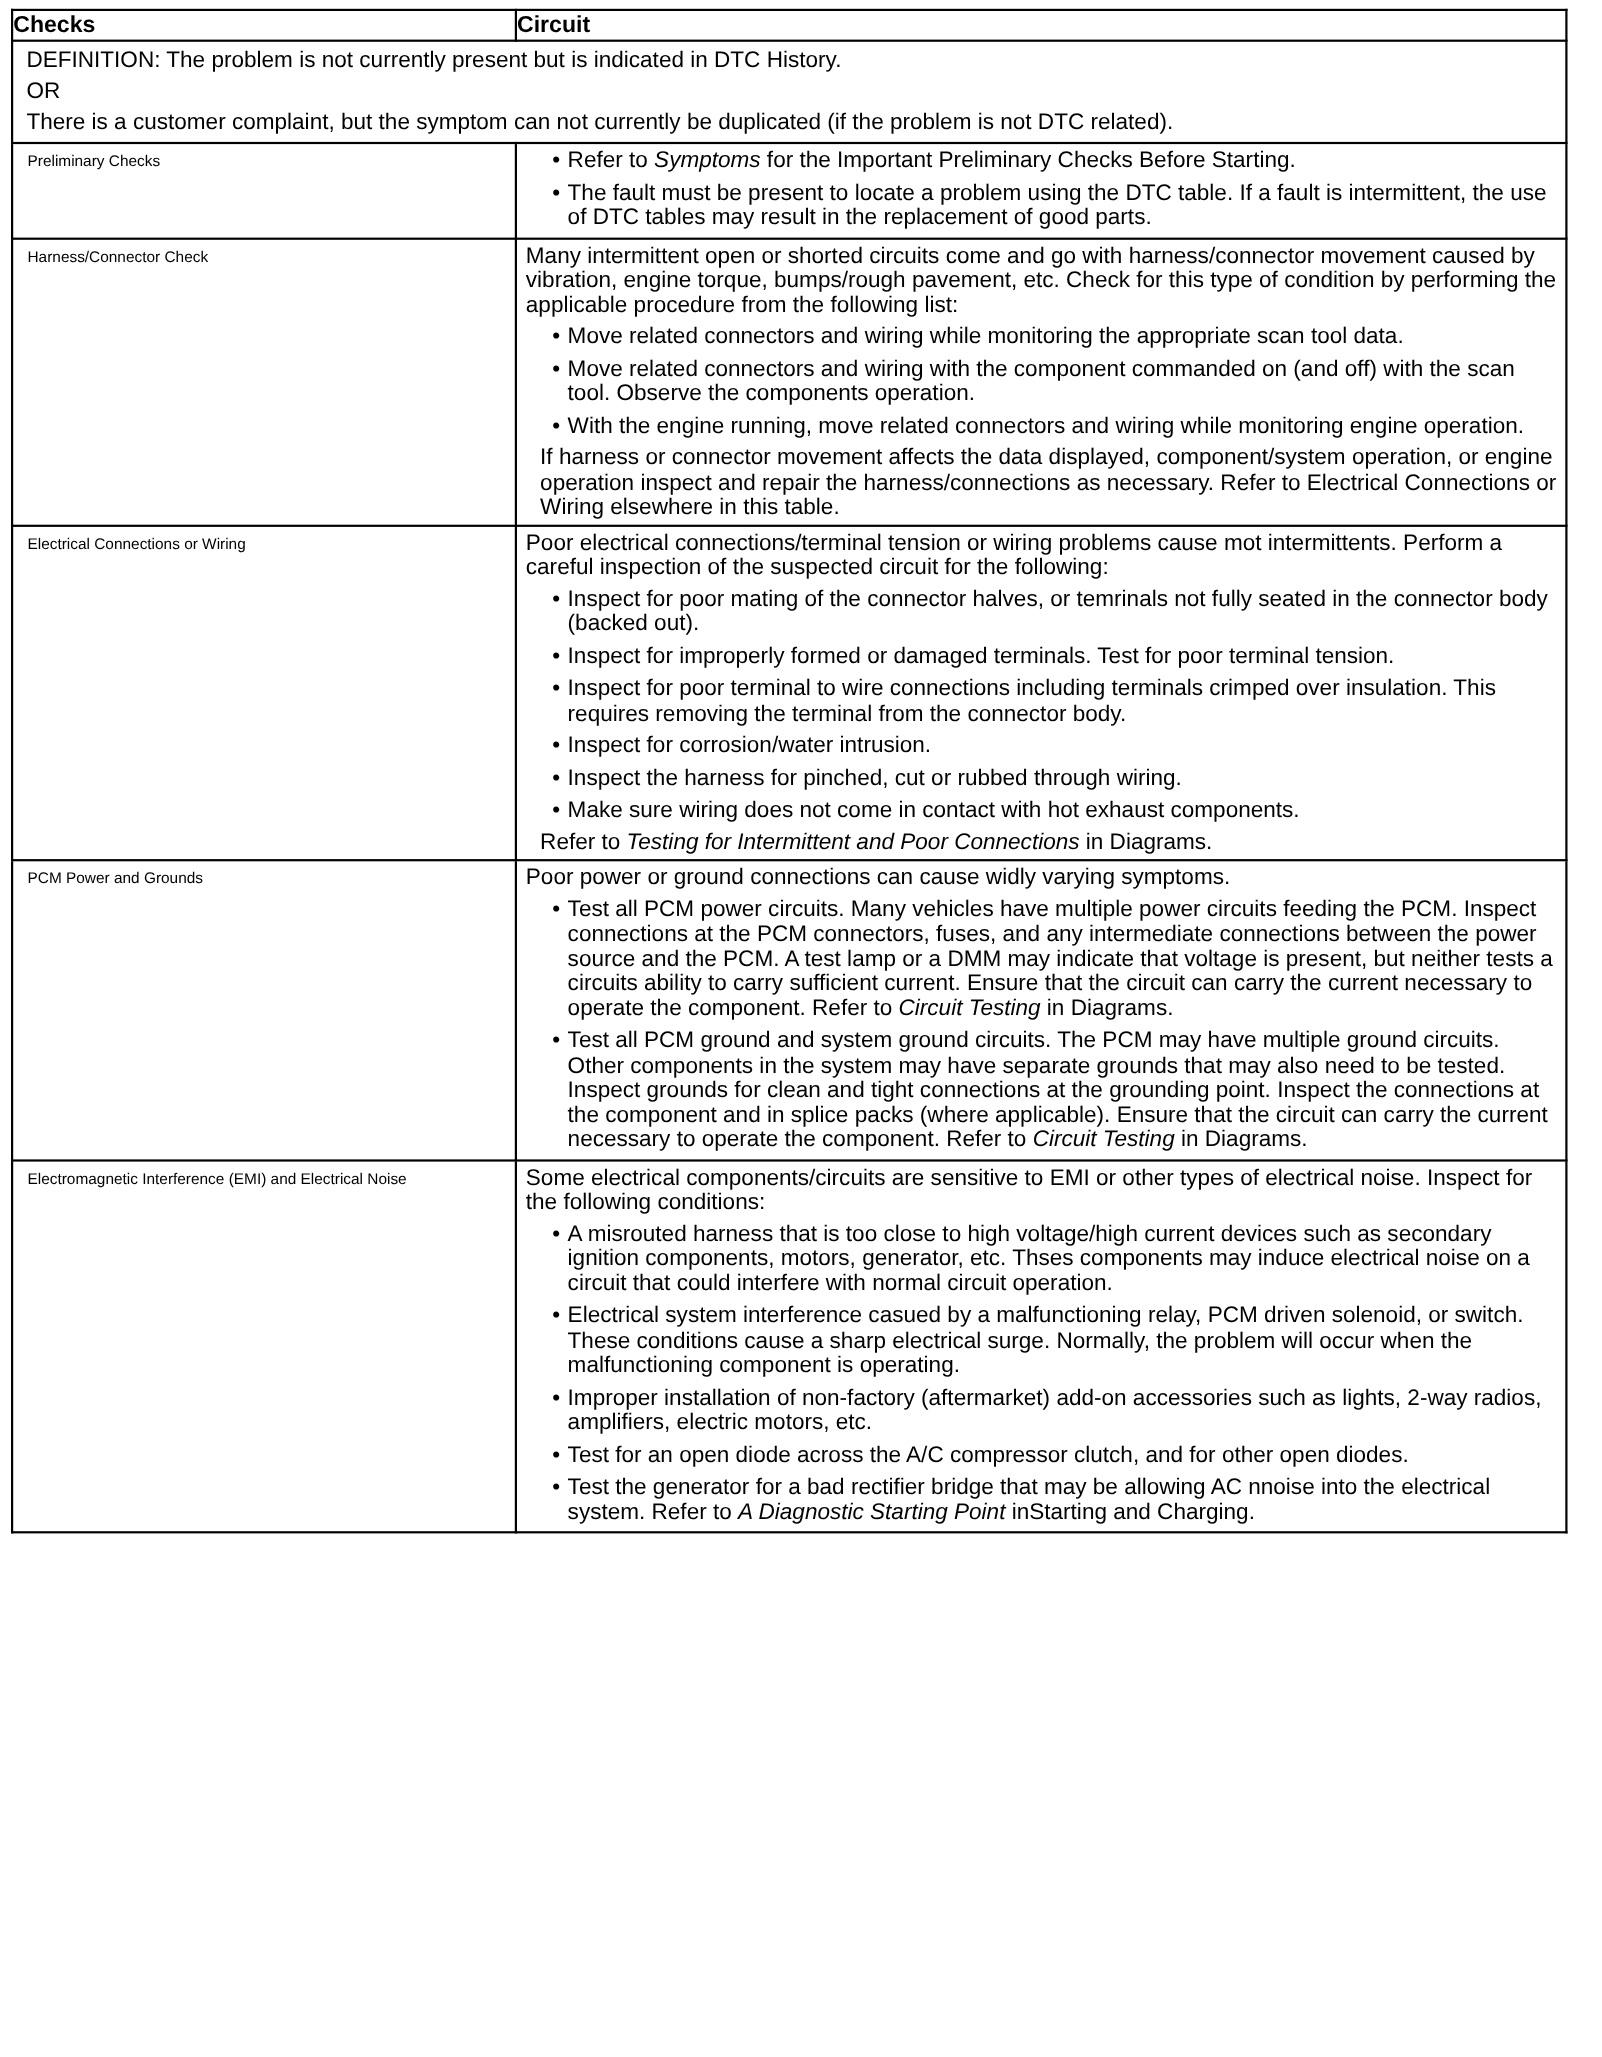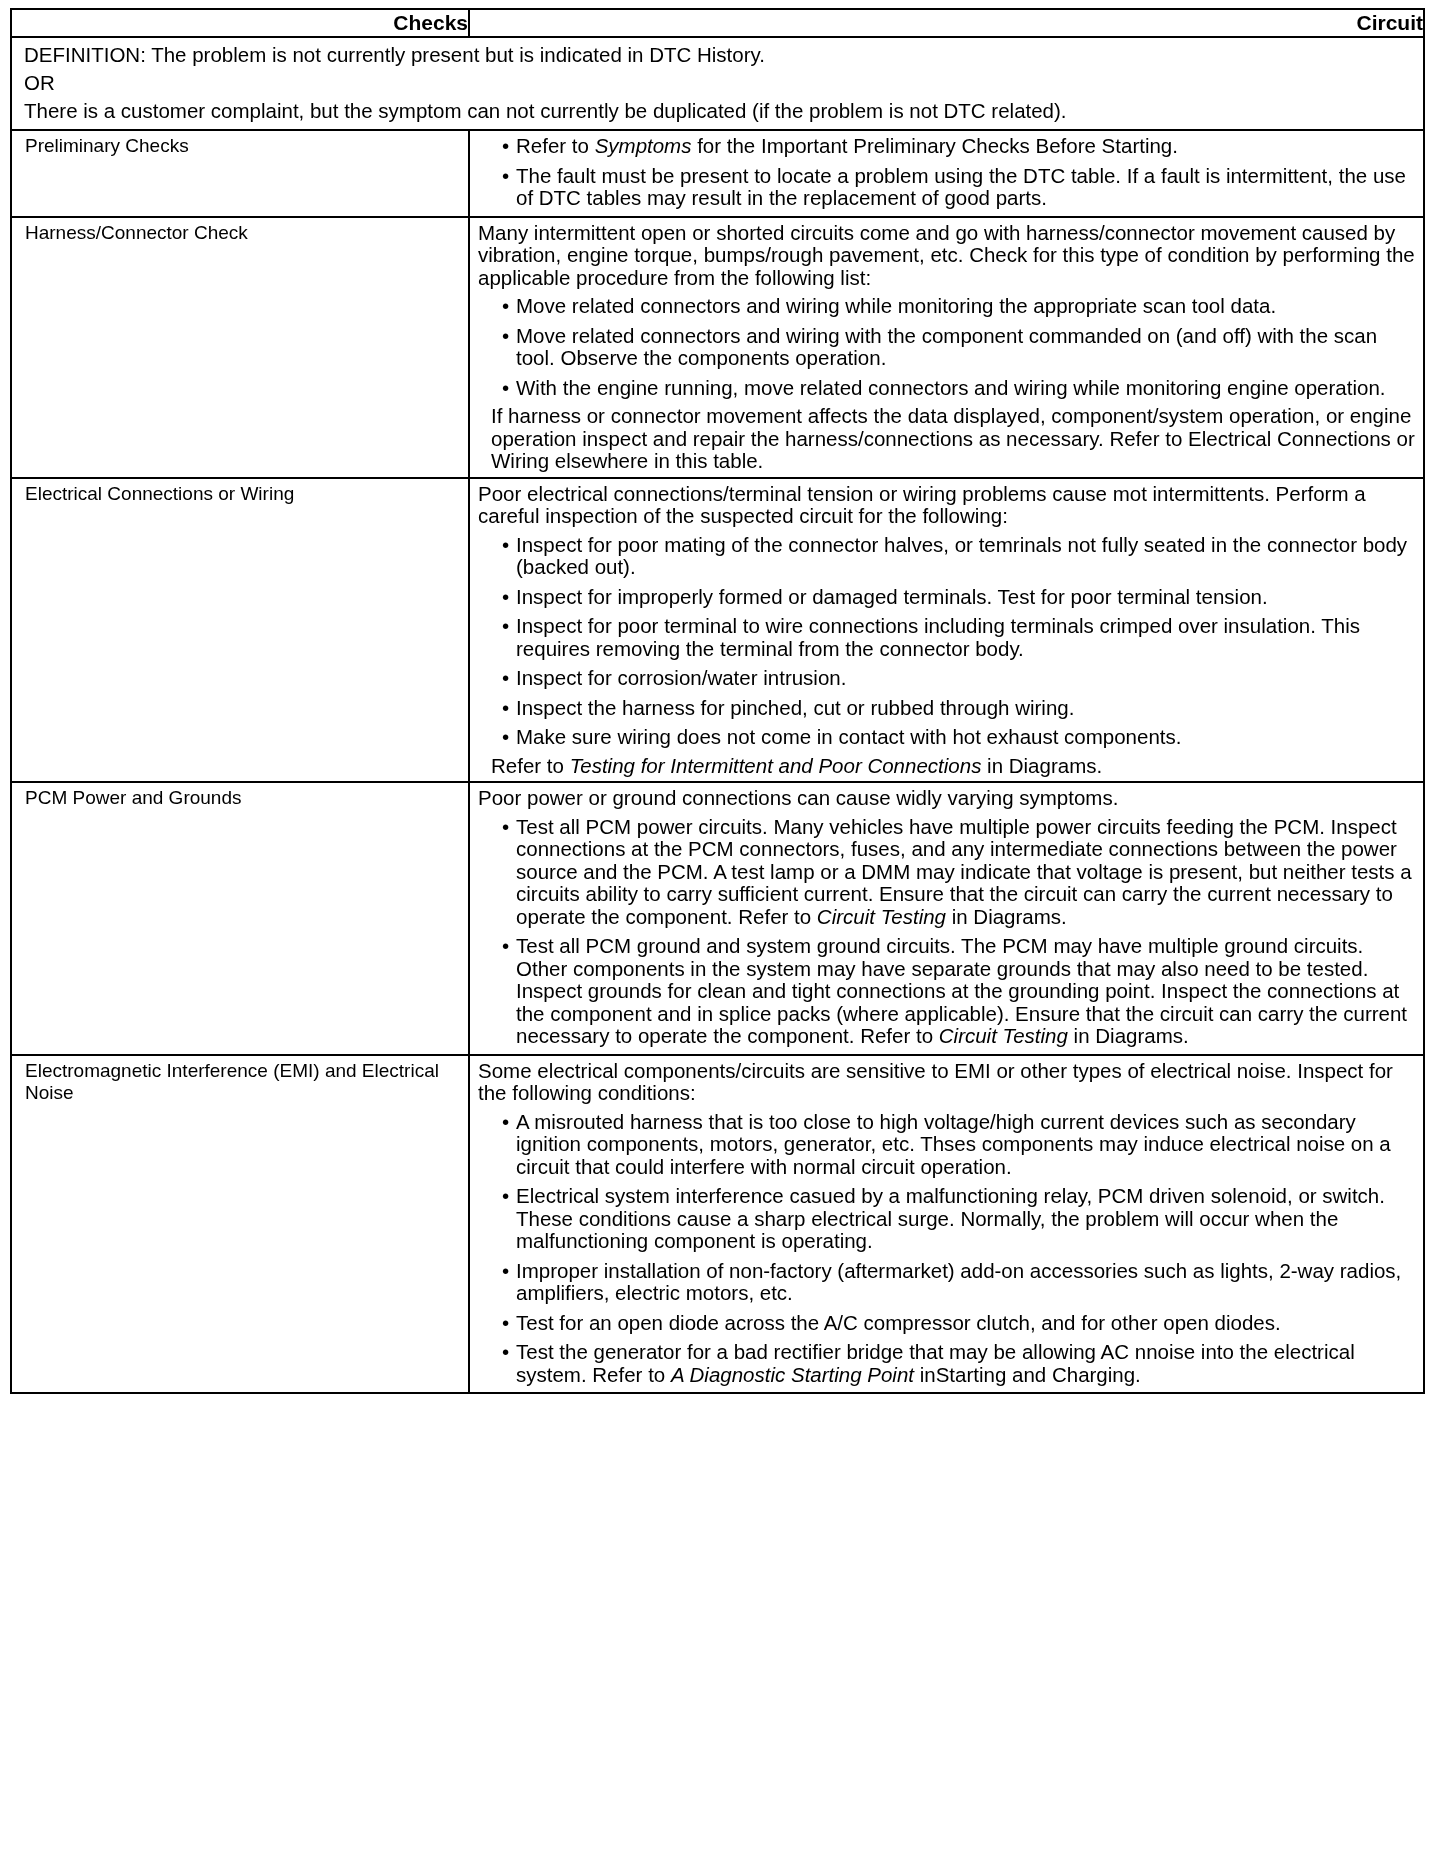--- a/index.html
+++ b/index.html
@@ -1,27 +1,27 @@
 <!DOCTYPE html>
 <html><head>
 <meta charset="utf-8">
 <style>
   html, body { margin: 0; padding: 0; background: #ffffff; }
   body { width: 1456px; height: 1870px; position: relative; overflow: hidden;
          font-family: "Liberation Sans", "DejaVu Sans", sans-serif; color: #000; }
   table.diag { position: absolute; left: 10px; top: 8px; width: 1413px;
                border-collapse: collapse; table-layout: fixed; }
   table.diag td, table.diag th { border: 2.5px solid #000; vertical-align: top; }
-  table.diag th { font-size: 21px; font-weight: bold; text-align: right;
+  table.diag th { font-size: 21px; font-weight: bold; text-align: left;
                   height: 25px; padding: 1px 0 0 0; line-height: 24px; }
   col.c1 { width: 458px; }
   col.c2 { width: 955px; }
   .def { font-size: 20.5px; line-height: 28px; padding: 3px 12px 4px 12px; }
   .def p { margin: 0; }
-  .check { font-size: 19px; line-height: 22.5px; padding: 4px 10px 0 13px; }
+  .check { font-size: 14px; line-height: 22.5px; padding: 4px 10px 0 13px; }
   .action { font-size: 20.5px; line-height: 22.5px; padding: 4px 8px 4px 8px; }
   .action p { margin: 0 0 6px 0; }
   .action p:last-child { margin-bottom: 0; margin-left: 13px; }
   .action ul { list-style: none; margin: 0 0 6px 0; padding: 0 0 0 24px; }
   .action ul:last-child { margin-bottom: 0; }
   .action li { position: relative; padding-left: 14px; margin: 0 0 7px 0; }
   .action li:last-child { margin-bottom: 2px; }
   .bullet { position: absolute; left: 0; top: 0; }
   i { font-style: italic; text-align: center; }
 </style>

